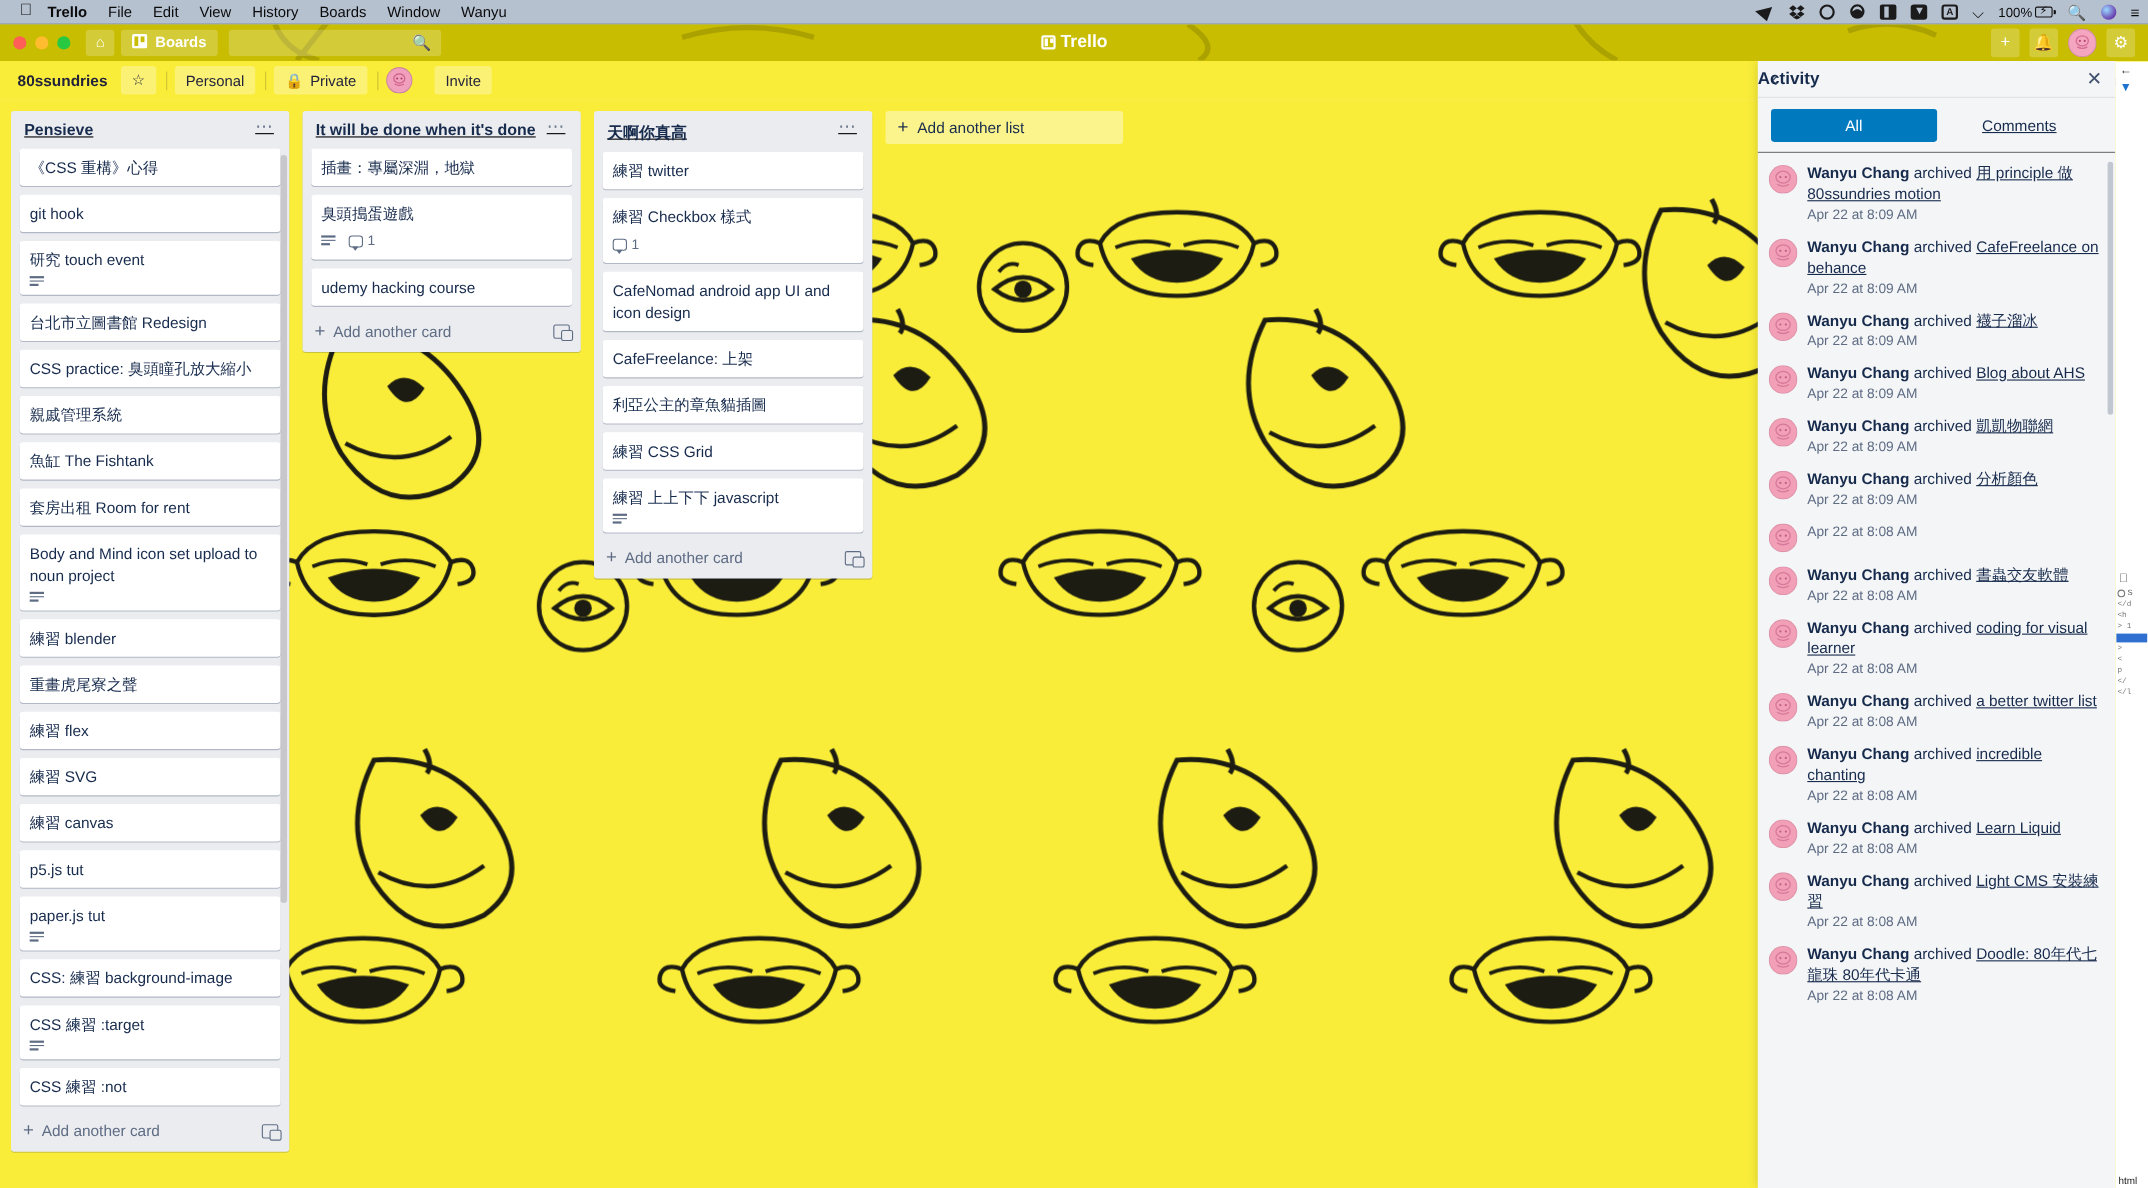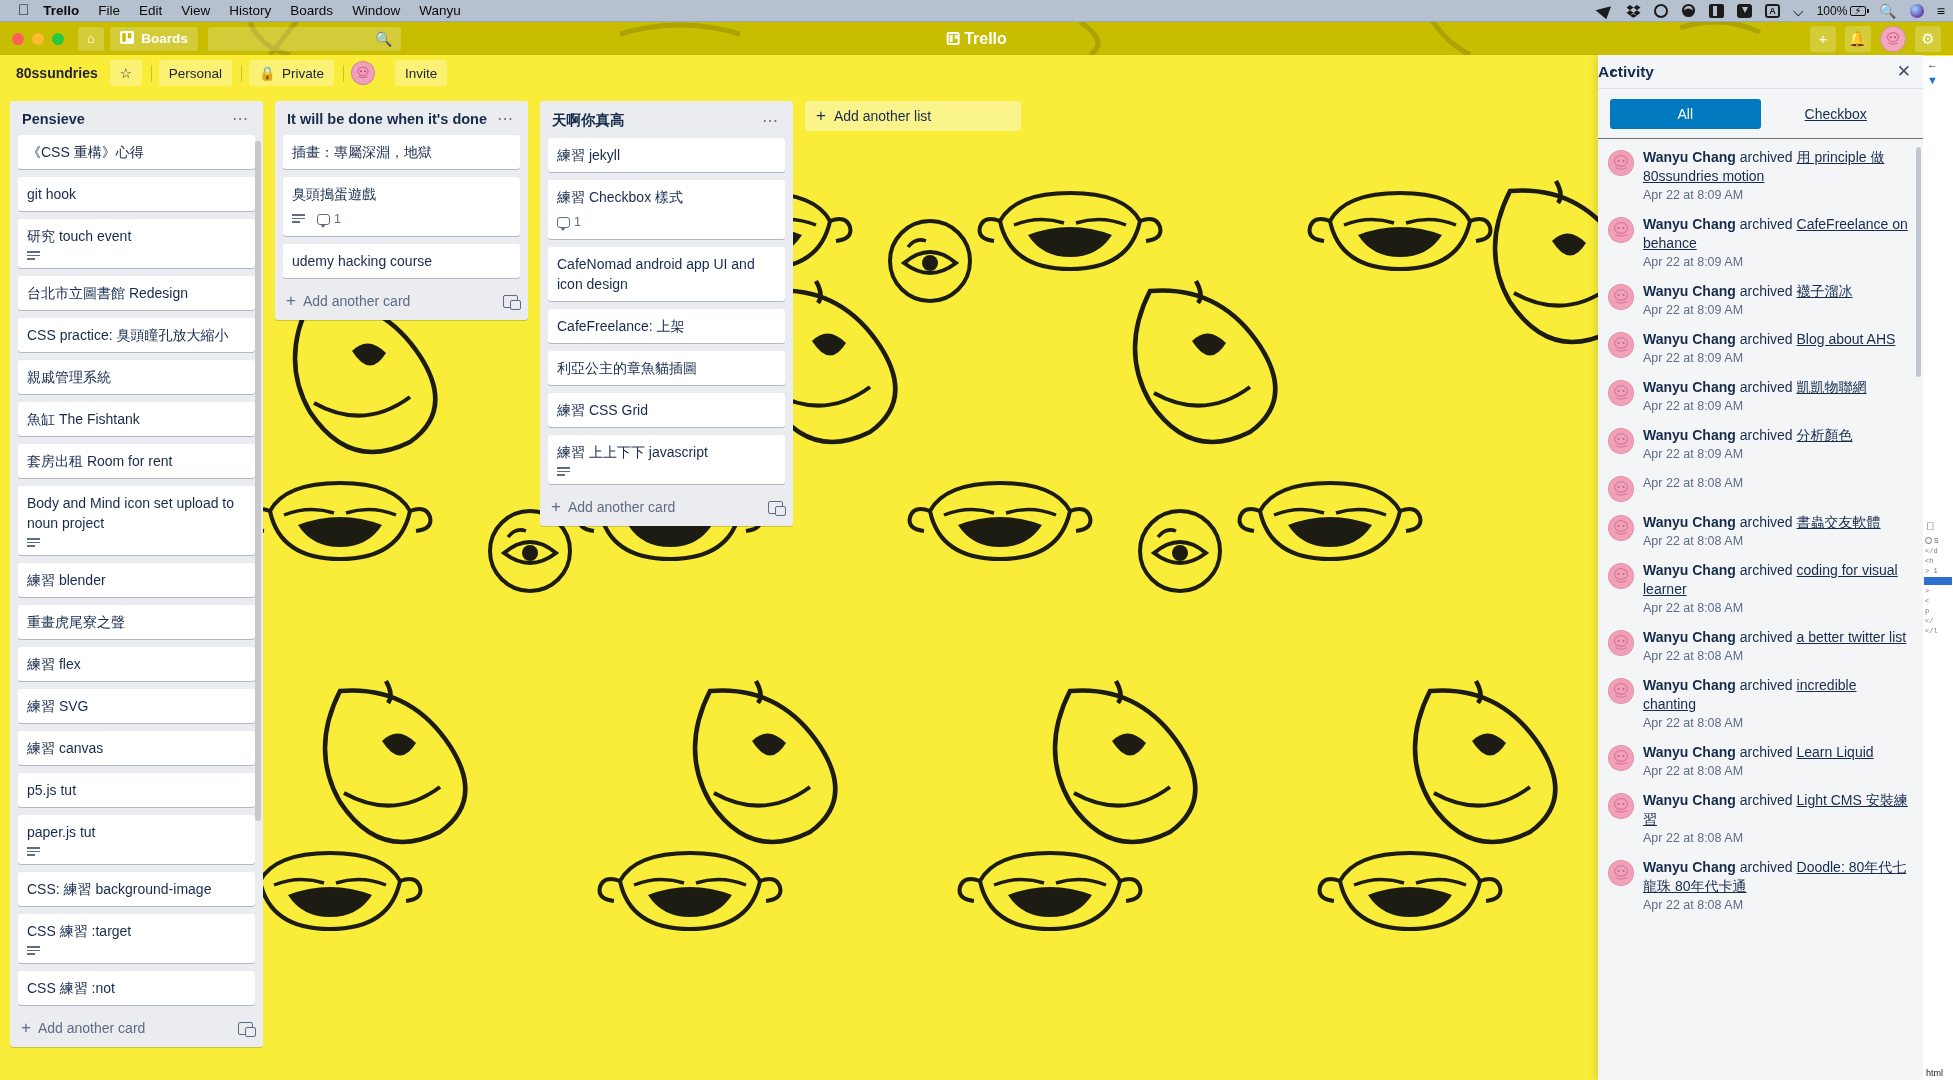--- a/index.html
+++ b/index.html
@@ -94,21 +94,21 @@
   }
   .doodles { position:absolute; inset:0; }
 
   .lists { position:absolute; top:0; left:0; display:flex; align-items:flex-start; padding:10px 0 0 10px; gap:12px;}
   .list {
     width:253px; background:#ebecf0; border-radius:3px; padding:0 0 2px 0;
     max-height:962px; display:flex; flex-direction:column;
     box-shadow: 0 1px 0 rgba(9,30,66,.20);
   }
   .list.tall { max-height:962px; }
-  .list-head { display:flex; align-items:center; padding:10px 8px 8px 12px; }
+  .list-head { display:flex; align-items:flex-start; padding:10px 8px 8px 12px;text-decoration:underline; }
   .list-title { font-weight:bold; font-size:14.5px; color:#172b4d; flex:1; }
   .list-menu { color:#6b778c; font-size:16px; padding:0 6px; line-height:10px; letter-spacing:1px;}
   .cards { padding:0 8px; overflow:hidden; flex:1; }
   .card {
     background:#fff; border-radius:3px; box-shadow:0 1px 0 rgba(9,30,66,.25);
     padding:7px 8px 7px 9px; margin-bottom:8px; font-size:14px; color:#172b4d; line-height:20px;
   }
   .card .badges { display:flex; align-items:center; gap:12px; margin-top:5px; color:#5e6c84; font-size:12.5px;}
   .badge { display:flex; align-items:center; gap:4px; }
   .ic-desc { display:inline-block; width:13px; height:10px; position:relative; }
@@ -511,21 +511,21 @@
         </div>
       </div>
 
       <div class="list">
         <div class="list-head">
           <span class="list-title">天啊你真高</span>
           <span class="list-menu">⋯</span>
         </div>
         <div class="cards">
           <div class="card">
-              <div>練習 jekyll</div>
+              <div>練習 twitter</div>
             </div>
           <div class="card">
             <div>練習 Checkbox 樣式</div>
             <div class="badges">
               <span class="badge">
                 <span class="ic-comment"></span>
                 <span>1</span>
               </span>
             </div>
           </div>
@@ -570,21 +570,21 @@
   </div>
 
   <div class="sidebar">
     <div class="sb-head">
       <span class="sb-back">‹</span>
       <span class="sb-title">Activity</span>
       <span class="sb-close">✕</span>
     </div>
     <div class="sb-tabs">
       <div class="sb-tab active"><span>All</span></div>
-      <div class="sb-tab inactive"><span>Checkbox</span></div>
+      <div class="sb-tab inactive"><span>Comments</span></div>
     </div>
     <div class="sb-feed">
       <div class="sb-scroll"></div>
 
       <div class="act">
         <div class="act-av"><svg width="24" height="24" viewBox="0 0 24 24">
               <circle cx="12" cy="12" r="12" fill="#f2a0b8"></circle>
               <ellipse cx="12" cy="10" rx="6.5" ry="5.4" fill="none" stroke="#d7799a" stroke-width="1.2"></ellipse>
               <circle cx="9.5" cy="10" r="1" fill="#c25d83"></circle>
               <circle cx="14.5" cy="10" r="1" fill="#c25d83"></circle>

